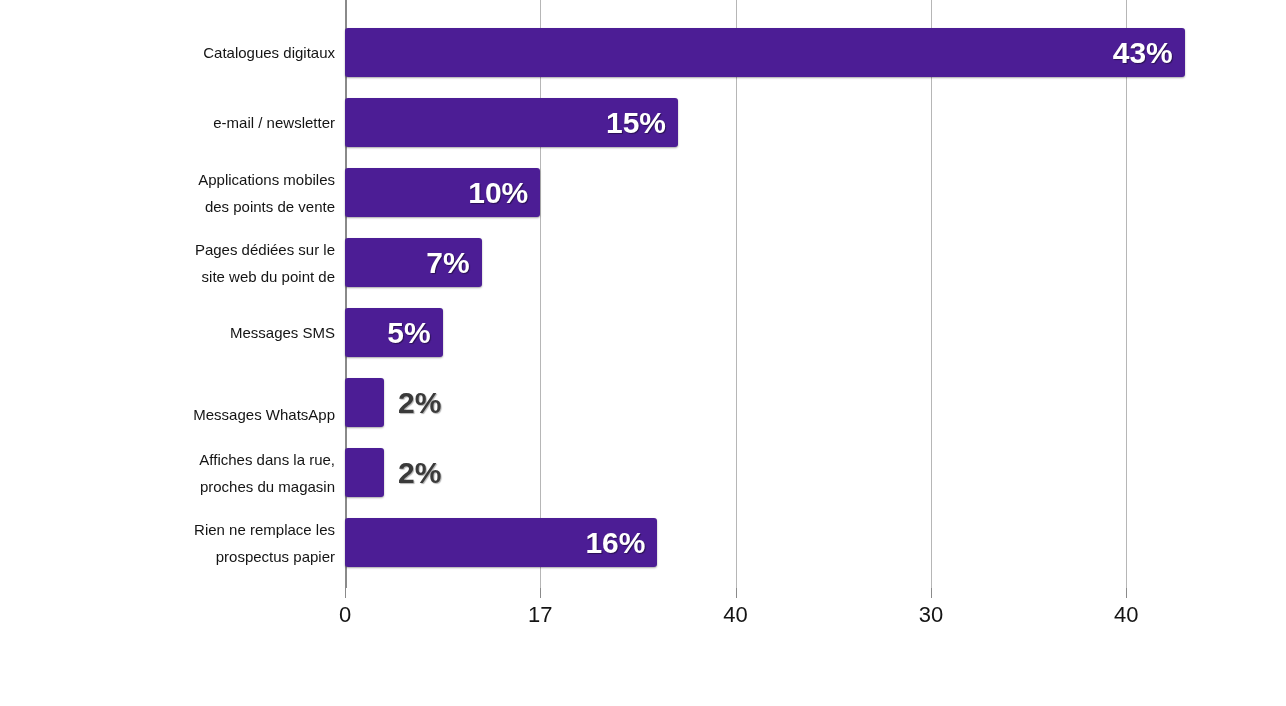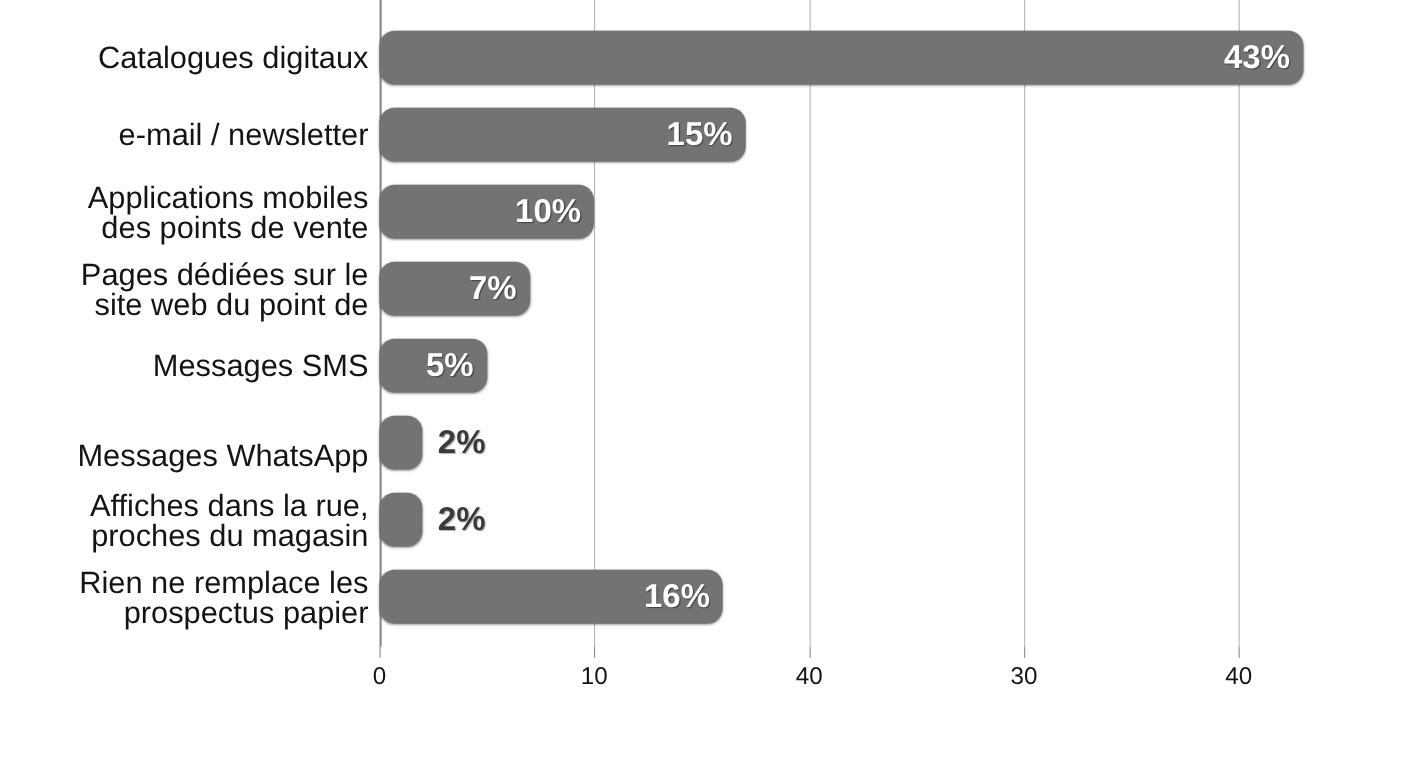--- a/index.html
+++ b/index.html
@@ -52,32 +52,32 @@
     width: 1286px;
     height: 70px;
   }
 
   .cat-label {
     position: absolute;
     left: 0;
     width: 335px;
     text-align: right;
     color: #141414;
-    font-size: 28px;
+    font-size: 15px;
     line-height: 27px;
     font-family: "Liberation Sans", sans-serif;
     white-space: pre-line;
   }
 
   .bar {
     position: absolute;
     left: 345px;
     height: 49px;
-    background: #737373;
-    border-radius: 14px;
+    background: #4c1d95;
+    border-radius: 3px;
     box-shadow: 0 1px 2px rgba(0,0,0,0.35);
   }
 
   .bar-value-inside {
     position: absolute;
     color: #ffffff;
     font-size: 30px;
     font-weight: bold;
     line-height: 49px;
     right: 12px;
@@ -188,21 +188,21 @@
           </div>
         </div>
       </div>
   </div>
 
   <div class="x-axis">
     <div id="xticks">
         <div class="tick-mark" style="left: 345px;"></div>
         <div class="tick-label" style="left: 345px;">0</div>
         <div class="tick-mark" style="left: 540.3px;"></div>
-        <div class="tick-label" style="left: 540.3px;">10</div>
+        <div class="tick-label" style="left: 540.3px;">17</div>
         <div class="tick-mark" style="left: 735.6px;"></div>
         <div class="tick-label" style="left: 735.6px;">40</div>
         <div class="tick-mark" style="left: 930.9px;"></div>
         <div class="tick-label" style="left: 930.9px;">30</div>
         <div class="tick-mark" style="left: 1126.2px;"></div>
         <div class="tick-label" style="left: 1126.2px;">40</div>
       </div>
   </div>
 
 </div>

